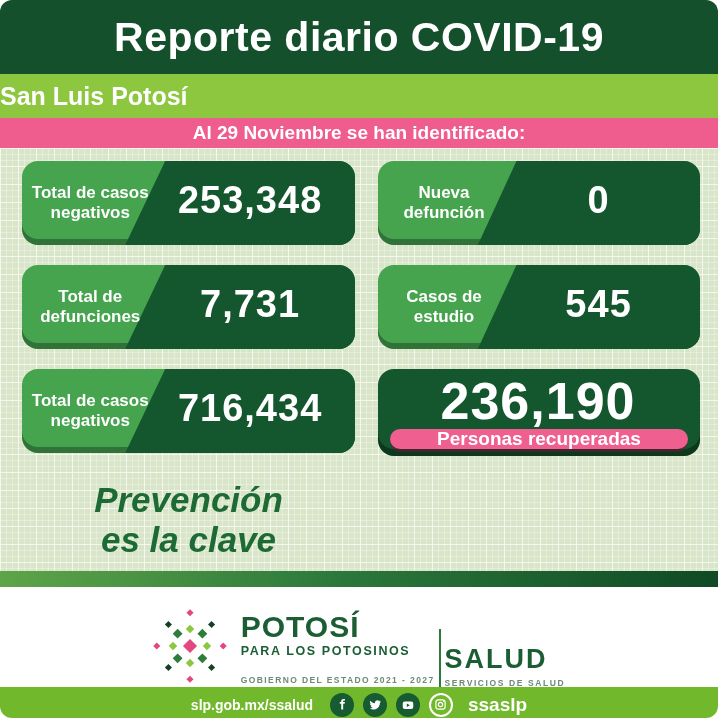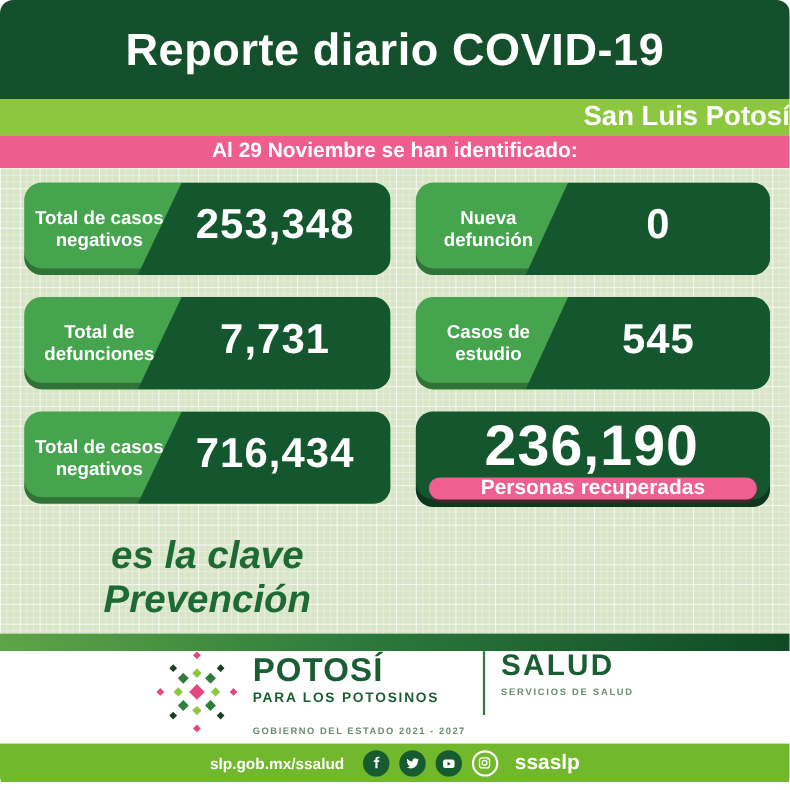--- a/index.html
+++ b/index.html
@@ -2,23 +2,23 @@
 <html><head>
 <meta charset="utf-8">
 <style>
   html,body{margin:0;padding:0;background:#fff;}
   .poster{
     position:relative;width:718px;height:718px;overflow:hidden;
     font-family:"Liberation Sans","DejaVu Sans",sans-serif;
     background:#fff;border-radius:12px;
   }
   
-  .header{height:90px;background:#15502c;display:flex;align-items:center;justify-content:center;}
+  .header{height:74px;background:#15502c;display:flex;align-items:center;justify-content:center;}
   .header .title{color:#fff;font-size:41px;font-weight:bold;letter-spacing:.5px;}
-  .subheader{height:33px;background:#8dc63f;display:flex;align-items:center;justify-content:flex-end;}
+  .subheader{height:44px;background:#8dc63f;display:flex;align-items:center;justify-content:flex-start;}
   .subheader .subtitle{color:#fff;font-size:25px;font-weight:bold;}
   .pinkbar{height:30px;background:#ef5d8e;display:flex;align-items:center;justify-content:center;}
   .pinkbar .banner{color:#fff;font-size:19px;font-weight:bold;}
   
   .content{
     height:423px;box-sizing:border-box;padding:13px 18px 0 22px;
     background-color:#d9e5c8;
     background-image:
       linear-gradient(rgba(255,255,255,.55) 1px, transparent 1px),
       linear-gradient(90deg, rgba(255,255,255,.55) 1px, transparent 1px),
@@ -61,21 +61,21 @@
     background:#ef5f90;box-shadow:0 3px 0 rgba(120,20,60,.45);
     display:flex;align-items:center;justify-content:center;
     color:#fff;font-weight:bold;font-size:19px;
   }
   .slogan{
     height:87px;display:flex;flex-direction:column;align-items:center;justify-content:center;
     color:#1e6a35;font-weight:bold;font-style:italic;font-size:35px;line-height:1.12;
   }
   
   .green-band{height:16px;background:linear-gradient(90deg,#5ea548 0%,#2d7a3c 45%,#0f4a25 100%);}
-  .footer{height:84px;background:#fff;display:flex;align-items:flex-start;justify-content:center;gap:15px;}
+  .footer{height:100px;background:#fff;display:flex;align-items:flex-end;justify-content:center;gap:4px;}
   .brand-block{display:flex;align-items:center;gap:14px;}
   .brand-text{display:flex;flex-direction:column;line-height:1;}
   .brand-name{color:#1b5e34;font-size:30px;font-weight:bold;letter-spacing:1px;}
   .brand-tagline{color:#1b5e34;font-size:12.5px;font-weight:bold;letter-spacing:1.6px;margin-top:3px;}
   .brand-caption{color:#6d8a74;font-size:8.5px;font-weight:bold;letter-spacing:1.4px;margin-top:19px;}
   .v-divider{width:2px;height:58px;background:#2d7a3c;}
   .org-text{display:flex;flex-direction:column;line-height:1;}
   .org-name{color:#1b5e34;font-size:27px;font-weight:bold;letter-spacing:2px;}
   .org-caption{color:#6d8a74;font-size:8.5px;font-weight:bold;letter-spacing:1.6px;margin-top:6px;}
   
@@ -140,22 +140,22 @@
         <div class="label">Total de casos negativos</div>
         <div class="value">716,434</div>
       </div>
 
       <div class="card-recovered">
         <div class="big-number">236,190</div>
         <div class="pink-pill">Personas recuperadas</div>
       </div>
 
       <div class="slogan">
+        <span>Prevención</span>
         <span>es la clave</span>
-        <span>Prevención</span>
       </div>
 
     </div>
   </div>
 
   <div class="green-band"></div>
 
   <div class="footer">
     <div class="brand-block">
       <span>

